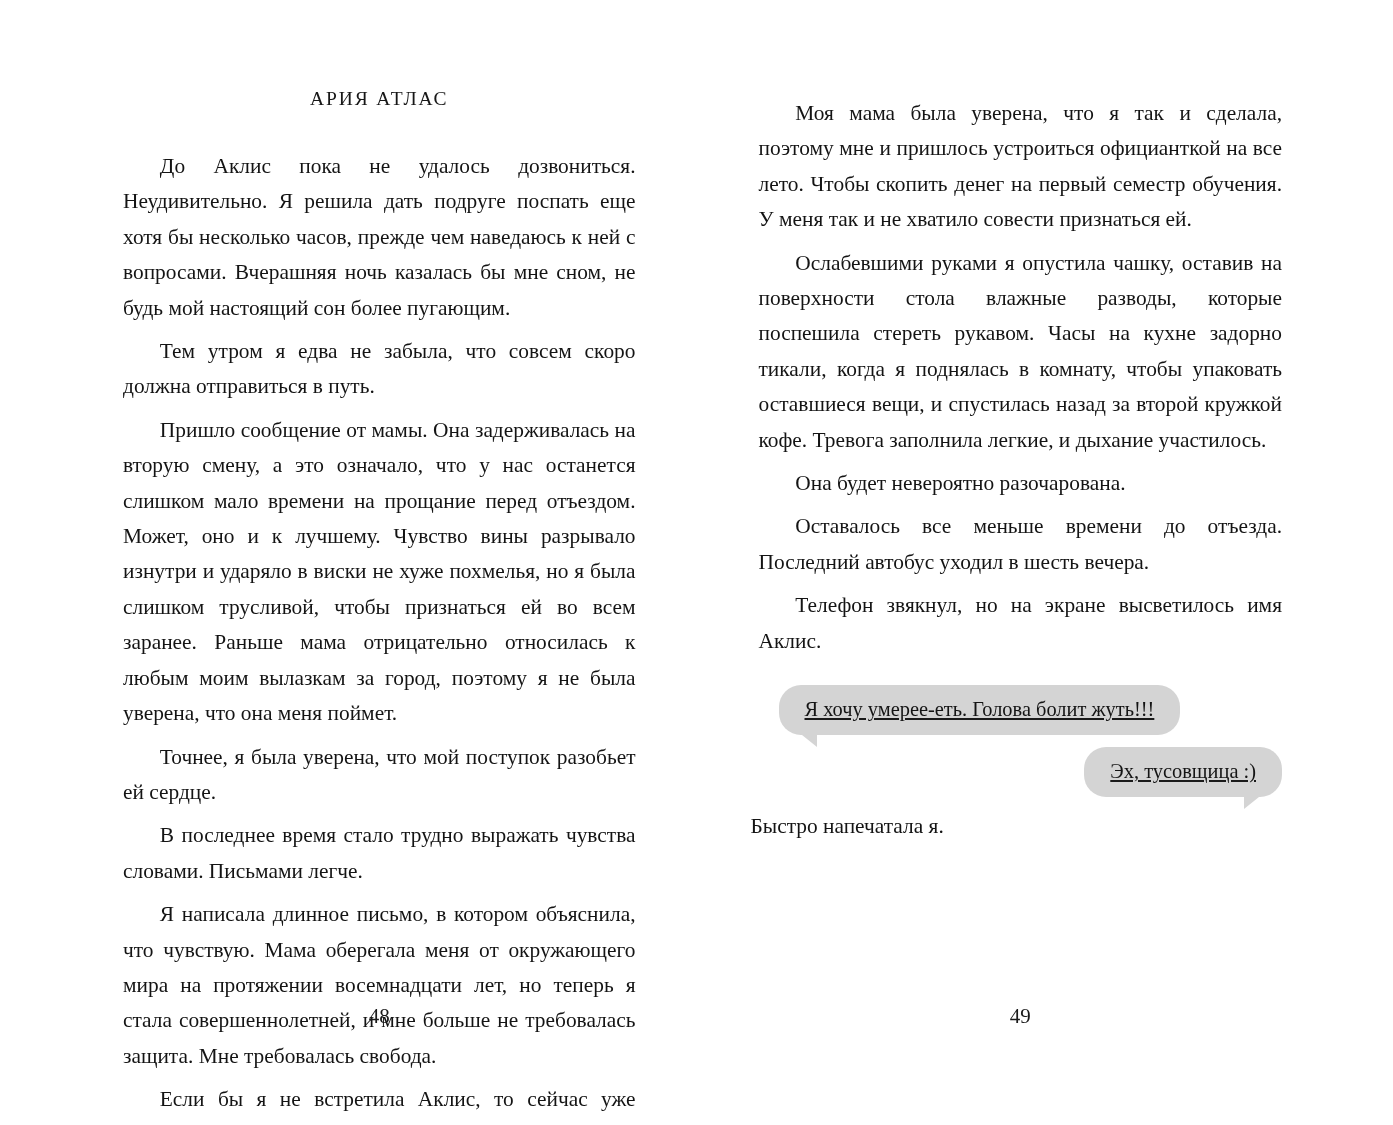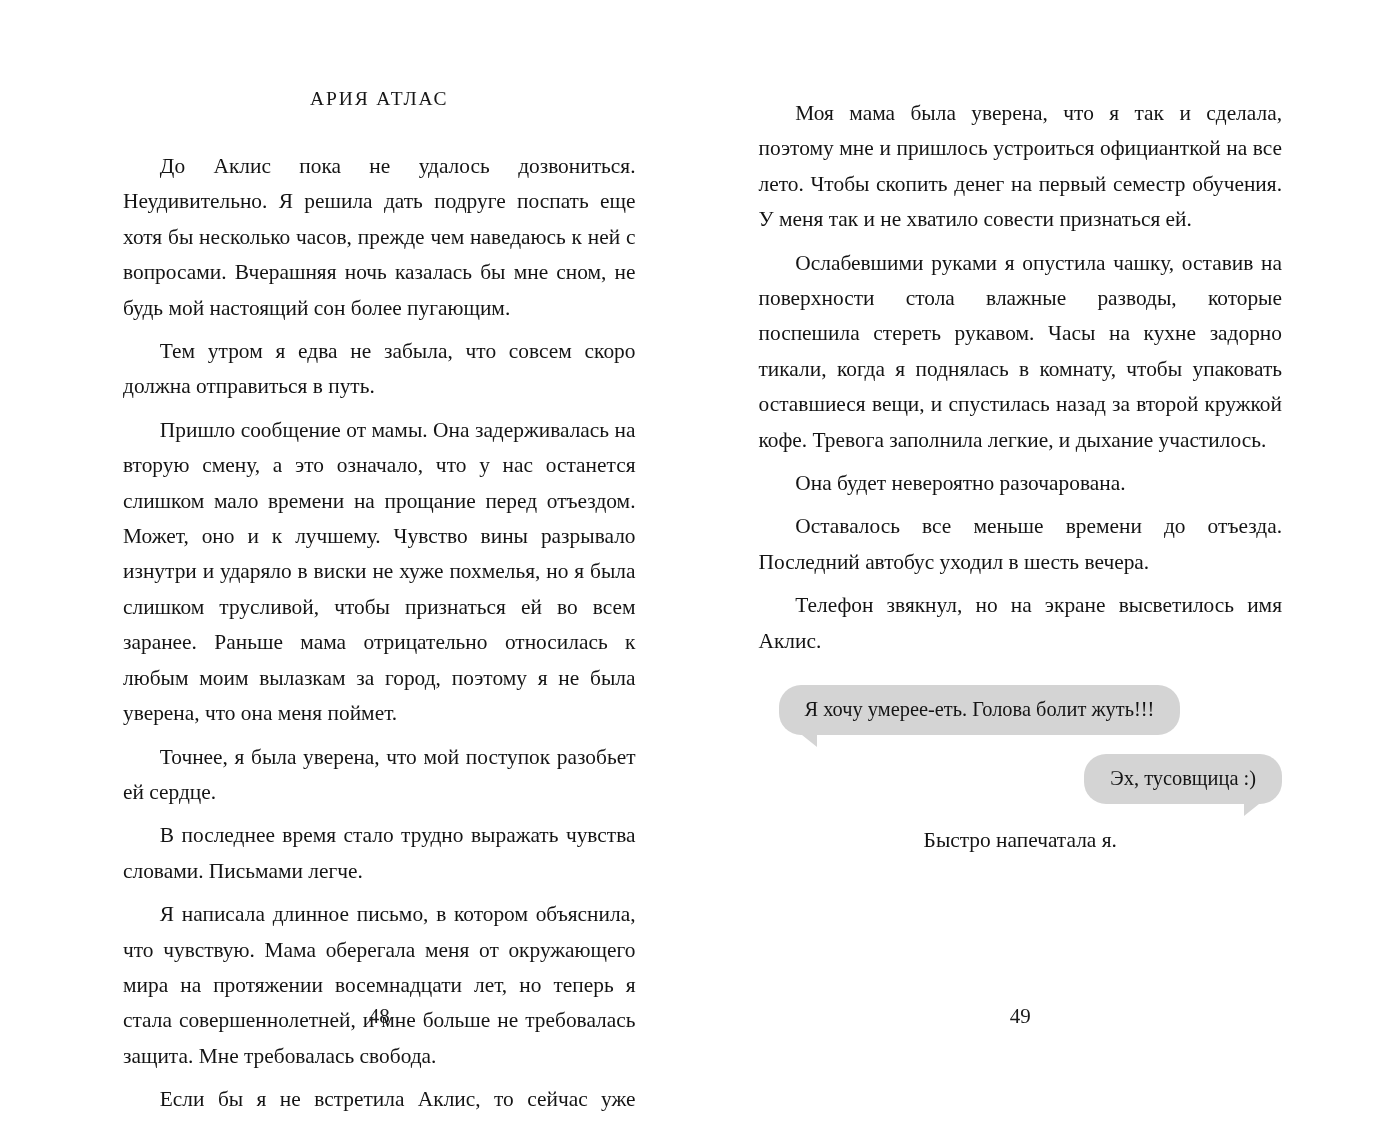--- a/index.html
+++ b/index.html
@@ -52,21 +52,22 @@
     text-indent: 1.72em;
     color: #141414;
     hyphens: manual;
   }
 
   .chat {
     margin-top: 26px;
   }
   .bubble-row {
     display: flex;
-    margin-bottom: 19px;
+    margin-bottom: 12px;
+    text-decoration: underline;
   }
   .bubble-row.left  { justify-content: flex-start; padding-left: 28px; }
   .bubble-row.right { justify-content: flex-end; padding-right: 8px; text-align: center; }
 
   .bubble {
     position: relative;
     background: #d4d4d4;
     border-radius: 22px;
     padding: 9px 26px 10px 26px;
     font-size: 20.4px;
@@ -97,21 +98,20 @@
     border-style: solid;
     border-width: 16px 20px 0 0;
     border-color: #d4d4d4 transparent transparent transparent;
   }
 
   .interstitial {
     font-size: 21.4px;
     line-height: 35.4px;
     color: #141414;
     margin: 0 0 14px 0;
-    text-align: center;
   }
 
   .folio {
     position: absolute;
     bottom: 96px;
     left: 0;
     right: 0;
     text-align: center;
     font-size: 21px;
     color: #1a1a1a;

